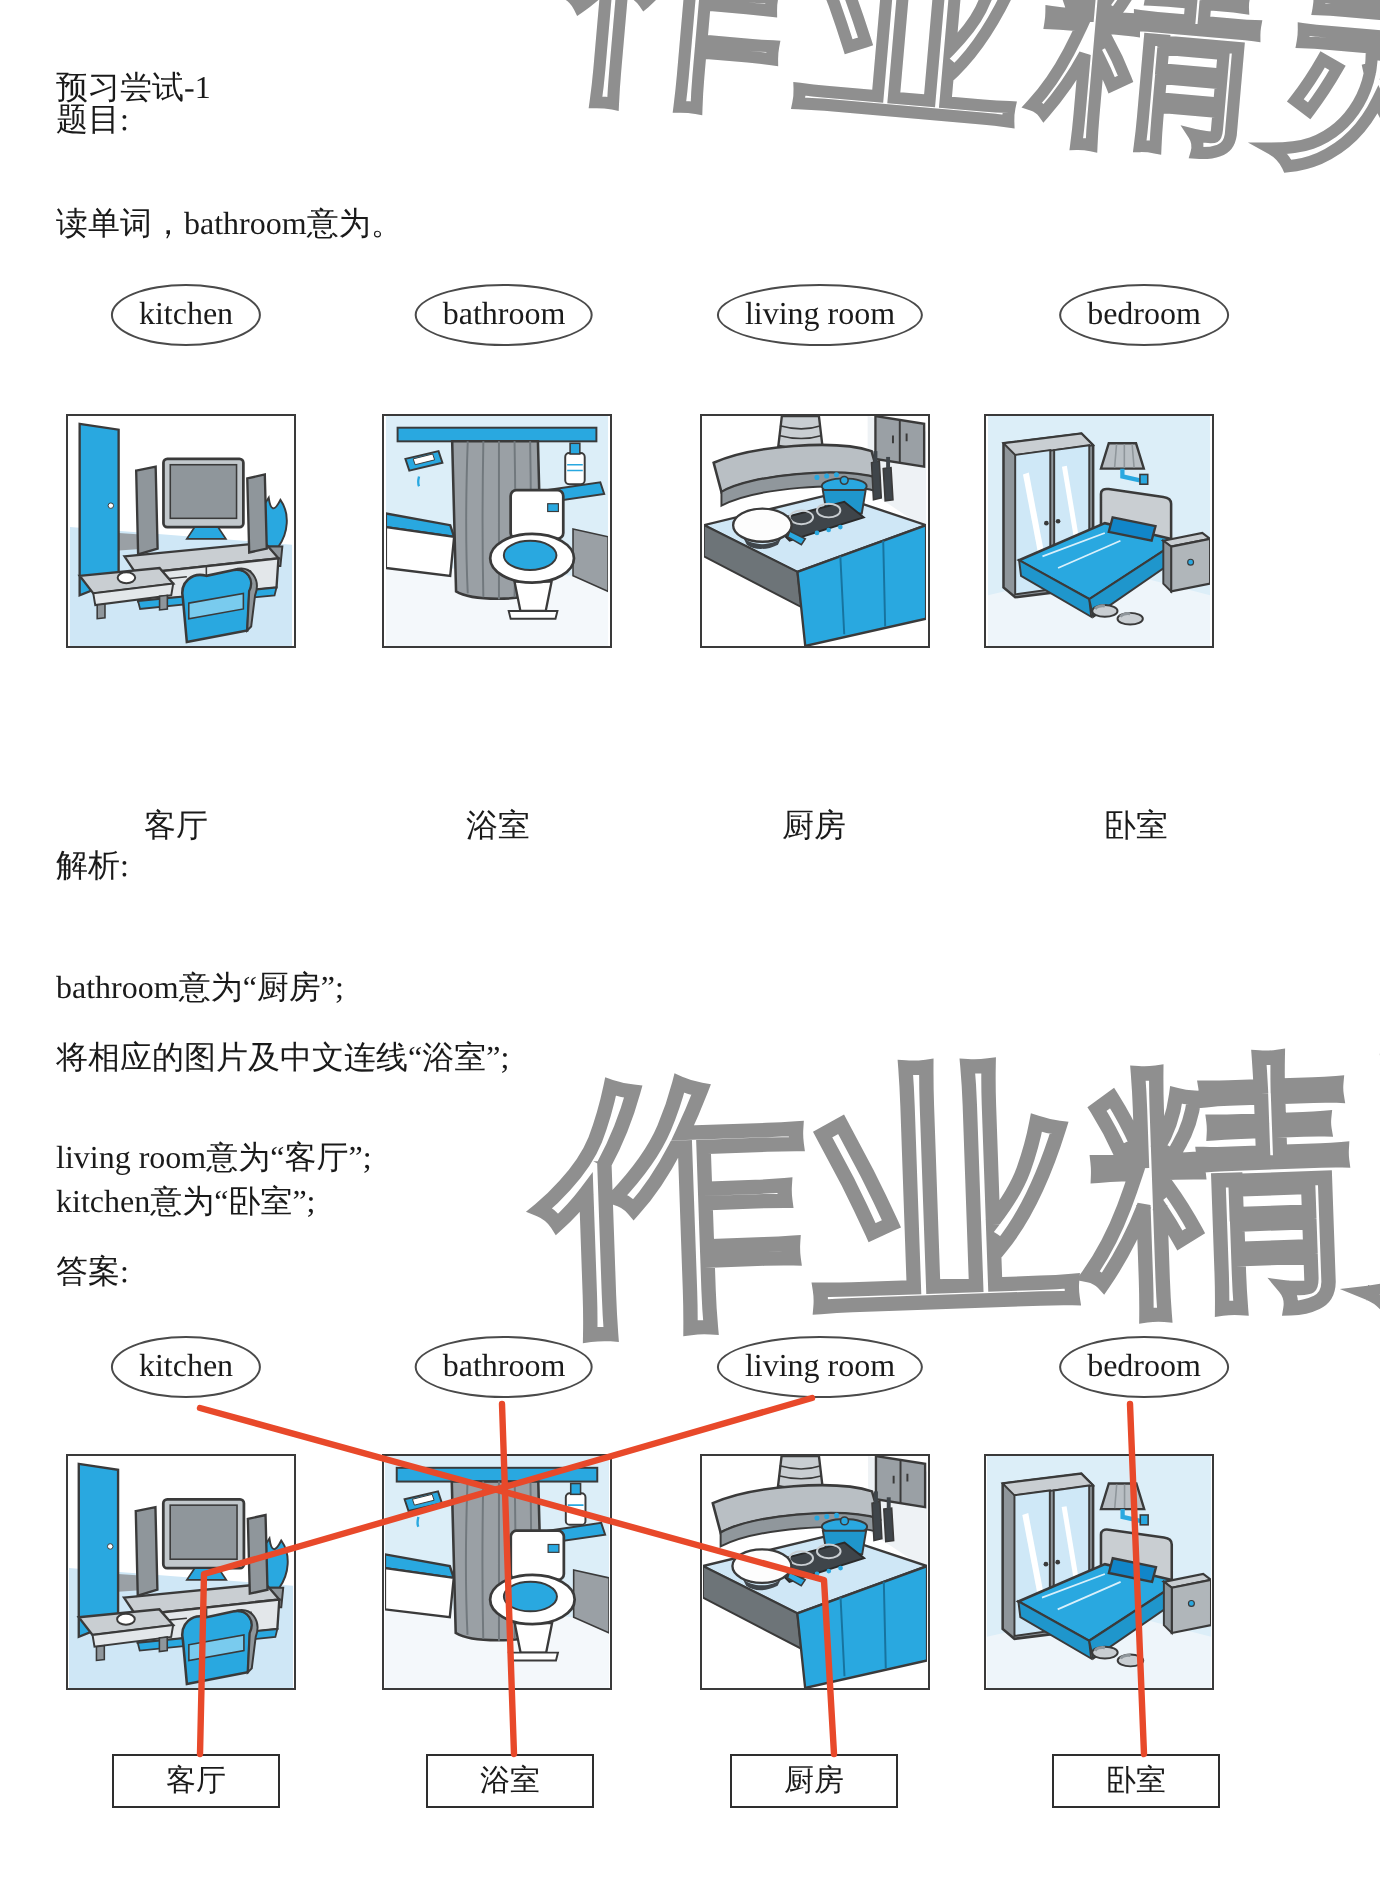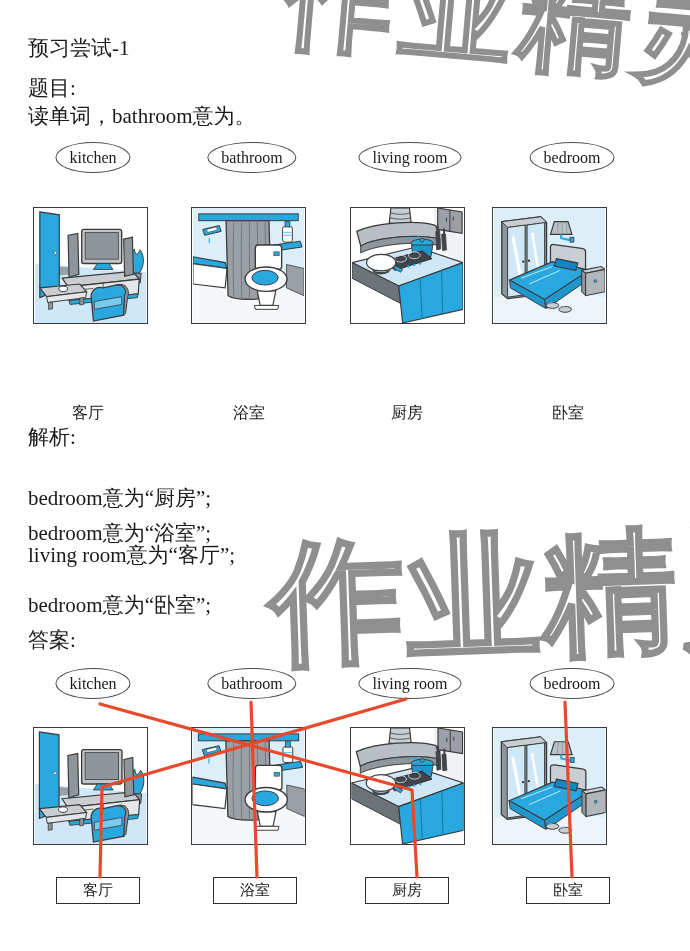--- a/index.html
+++ b/index.html
@@ -11,21 +11,21 @@
   .wm{position:absolute;z-index:0;white-space:nowrap;font-weight:bold;
       font-family:"Liberation Sans","DejaVu Sans",sans-serif;
       color:transparent;-webkit-text-stroke:3px #8f8f8f;}
   .wm-top{left:290px;top:-78px;font-size:112px;letter-spacing:6px;
           transform:rotate(5deg);transform-origin:0 0;-webkit-text-stroke-width:2.5px;}
   .wm-mid{left:270px;top:506px;font-size:134px;letter-spacing:2px;
           transform:rotate(-2deg);}
 
   .layer{position:absolute;left:0;top:0;z-index:1;}
 
-  .tline{position:absolute;left:28px;font-size:21px;white-space:nowrap;}
+  .tline{position:absolute;left:28px;font-size:16px;white-space:nowrap;}
 
   .oval{position:absolute;transform:translateX(-50%);height:29px;padding:0 13px;
         border:1px solid #4a4a4a;border-radius:50%;background:transparent;
         display:flex;align-items:center;justify-content:center;
         font-size:16px;white-space:nowrap;}
 
   .pic{position:absolute;width:115px;height:117px;border:1px solid #3a3a3a;
        background:#fff;box-sizing:border-box;}
   .pic svg{display:block;width:100%;height:100%;}
 
@@ -162,21 +162,21 @@
   </defs>
 </svg>
 
 <div id="page">
 
   <div class="wm wm-top">作业精灵</div>
   <div class="wm wm-mid">作业精灵</div>
 
   <div class="layer">
     <div class="tline" style="top:34px">预习尝试-1</div>
-    <div class="tline" style="top:74px">题目:</div>
+    <div class="tline" style="top:50px">题目:</div>
     <div class="tline" style="top:102px">读单词，bathroom意为。</div>
 
     <div class="oval" style="left:93px;top:142px">kitchen</div>
     <div class="oval" style="left:252px;top:142px">bathroom</div>
     <div class="oval" style="left:410px;top:142px">living room</div>
     <div class="oval" style="left:572px;top:142px">bedroom</div>
 
     <div class="pic" style="left:33px;top:207px">
         <svg viewBox="0 0 114 118">
           <use href="#sym-living" xlink:href="#sym-living"></use>
@@ -197,24 +197,24 @@
           <use href="#sym-bed" xlink:href="#sym-bed"></use>
         </svg>
       </div>
 
     <div class="rlabel" style="left:88px;top:403px">客厅</div>
     <div class="rlabel" style="left:249px;top:403px">浴室</div>
     <div class="rlabel" style="left:407px;top:403px">厨房</div>
     <div class="rlabel" style="left:568px;top:403px">卧室</div>
 
     <div class="tline" style="top:423px">解析:</div>
-    <div class="tline" style="top:484px">bedroom意为“厨房”;</div>
-    <div class="tline" style="top:519px">bedroom意为“浴室”;</div>
-    <div class="tline" style="top:541px">living room意为“客厅”;</div>
-    <div class="tline" style="top:591px">bedroom意为“卧室”;</div>
+    <div class="tline" style="top:484px">bathroom意为“厨房”;</div>
+    <div class="tline" style="top:519px">将相应的图片及中文连线“浴室”;</div>
+    <div class="tline" style="top:569px">living room意为“客厅”;</div>
+    <div class="tline" style="top:591px">kitchen意为“卧室”;</div>
     <div class="tline" style="top:626px">答案:</div>
 
     <div class="oval" style="left:93px;top:668px">kitchen</div>
     <div class="oval" style="left:252px;top:668px">bathroom</div>
     <div class="oval" style="left:410px;top:668px">living room</div>
     <div class="oval" style="left:572px;top:668px">bedroom</div>
 
     <div class="pic" style="left:33px;top:727px;height:118px">
         <svg viewBox="0 0 114 118">
           <use href="#sym-living" xlink:href="#sym-living"></use>

